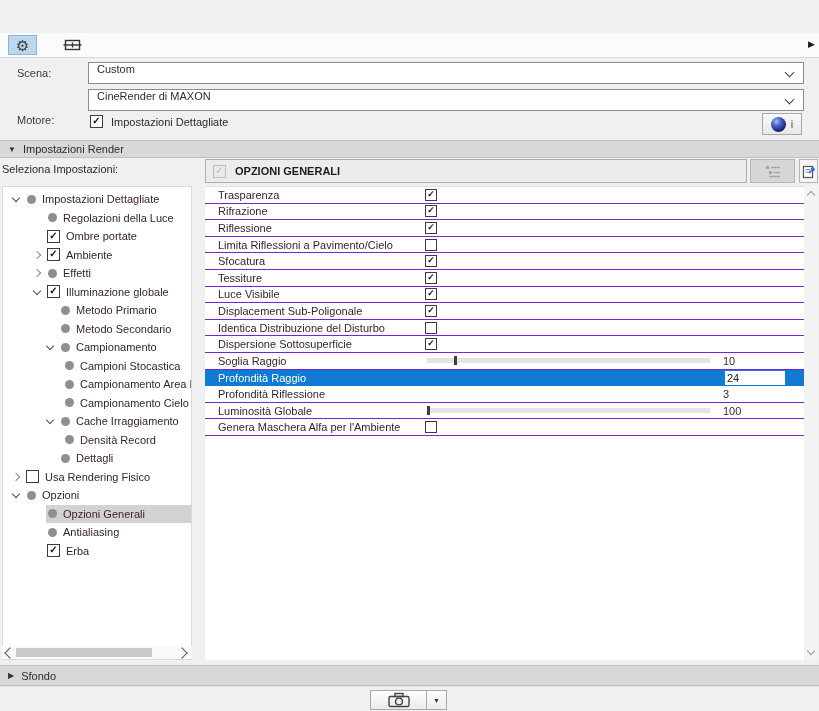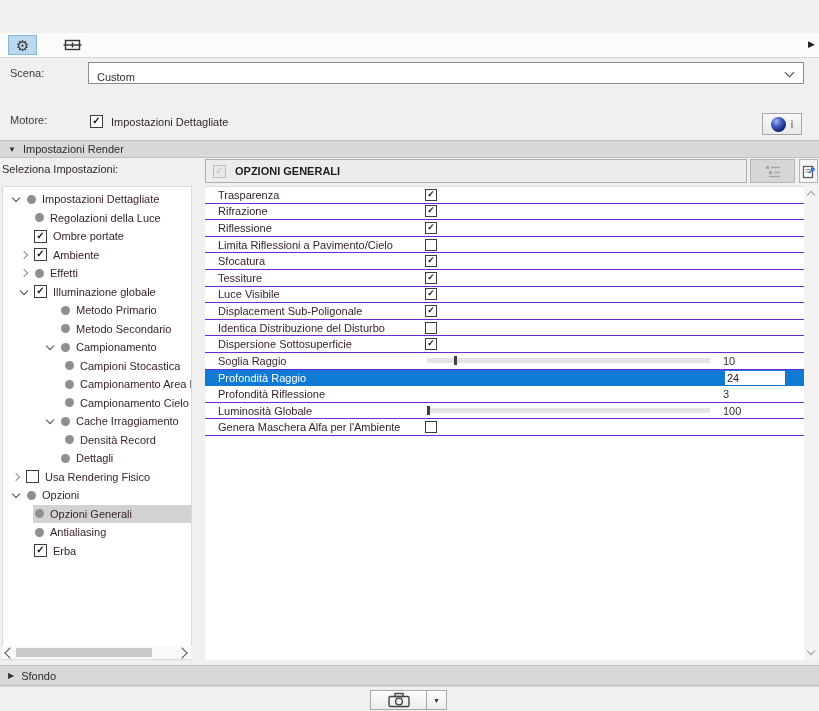--- a/index.html
+++ b/index.html
@@ -11,23 +11,23 @@
     color:#efefef;font-size:12px;display:flex;align-items:center;padding-left:10px;box-sizing:border-box;}
   .close-btn{position:absolute;right:3px;top:7px;width:17px;height:19px;background:#d9453f;
     color:#fff;display:flex;align-items:center;justify-content:center;font-size:11px;font-weight:bold;cursor:default;}
   
   .toolbar{position:absolute;left:0;top:33px;width:819px;height:25px;background:#fbfbfb;border-bottom:1px solid #d8d8d8;box-sizing:border-box;}
   .tool-btn{position:absolute;top:2px;height:20px;display:flex;align-items:center;justify-content:center;}
   .tool-btn.sel{background:#bcd8ee;border:1px solid #86b6dc;box-sizing:border-box;}
   .gear{font-size:15px;color:#3c3c3c;line-height:1;}
   .overflow-arrow{position:absolute;right:4px;top:6px;font-size:9px;color:#1a1a1a;}
   
-  .flabel{position:absolute;left:10px;color:#3a3a3a;}
+  .flabel{position:absolute;left:17px;color:#3a3a3a;}
   .dropdown{position:absolute;left:88px;width:716px;height:22px;background:#fff;border:1px solid #8c8c8c;
-    box-sizing:border-box;display:flex;align-items:flex-end;padding-left:8px;color:#2e2e2e;}
+    box-sizing:border-box;display:flex;align-items:flex-start;padding-left:8px;color:#2e2e2e;}
   .chev{width:6px;height:6px;border-right:1.4px solid #444;border-bottom:1.4px solid #444;display:inline-block;}
   .chev.down{transform:rotate(45deg);}
   .dropdown .chev{position:absolute;right:10px;top:6px;}
   
   .cb{width:11px;height:11px;border:1.5px solid #3b3b3b;background:#fff;display:inline-flex;
     align-items:center;justify-content:center;box-sizing:content-box;flex:none;}
   .cb.checked::after{content:"✓";font-weight:bold;font-size:10px;color:#101010;line-height:1;margin-top:-1px;}
   .cb.dim{border:1px solid #bdbdbd;background:#e9e9e9;}
   .cb.dim::after{content:"✓";font-size:10px;color:#b9b9b9;line-height:1;}
   .chkrow{position:absolute;left:90px;top:115px;display:flex;align-items:center;gap:8px;color:#332630;}
@@ -44,21 +44,21 @@
   .sel-label{position:absolute;left:2px;top:163px;color:#33262e;}
   .tree-panel{position:absolute;left:2px;top:186px;width:190px;height:474px;background:#fff;
     border:1px solid #dadada;box-sizing:border-box;overflow:hidden;}
   .tree-items{position:absolute;left:0;top:3px;width:100%;}
   .tree-item{display:flex;align-items:center;height:18.5px;white-space:nowrap;color:#3a2331;}
   .tree-item .exp{width:16px;height:16px;position:relative;flex:none;}
   .exp.open::before{content:"";position:absolute;left:4px;top:4px;width:5px;height:5px;
     border-right:1.6px solid #4c4c4c;border-bottom:1.6px solid #4c4c4c;transform:rotate(45deg);}
   .exp.closed::before{content:"";position:absolute;left:4px;top:5px;width:5px;height:5px;
     border-right:1.6px solid #8a8a8a;border-bottom:1.6px solid #8a8a8a;transform:rotate(-45deg);}
-  .d0{padding-left:6px}.d1{padding-left:14px}.d2{padding-left:40px}.d3{padding-left:44px}
+  .d0{padding-left:6px}.d1{padding-left:27px}.d2{padding-left:40px}.d3{padding-left:44px}
   .sel-wrap{display:flex;align-items:center;gap:6px;flex:1;height:100%;padding-left:1px;overflow:hidden;}
   .tree-item.selected .sel-wrap{background:#d2d2d2;}
   .bullet{width:9px;height:9px;border-radius:50%;background:#8f8f8f;flex:none;margin-left:1px;}
   .tlabel{overflow:hidden;}
   
   .hscroll{position:absolute;left:2px;top:646px;width:190px;height:13px;background:#fafafa;}
   .harrow{position:absolute;top:3px;width:7px;height:7px;}
   .harrow.left{left:4px;border-left:1.6px solid #555;border-bottom:1.6px solid #555;transform:rotate(45deg);}
   .harrow.right{right:6px;border-right:1.6px solid #555;border-bottom:1.6px solid #555;transform:rotate(-45deg);}
   .hthumb{position:absolute;left:14px;top:2px;width:136px;height:9px;background:#c9c9c9;}
@@ -117,20 +117,24 @@
     <span class="overflow-arrow">▶</span>
   </div>
 
   <span class="flabel" style="top:67px;">Scena:</span>
   <div class="dropdown" style="top:62px;">
     <span>Custom</span>
     <span class="chev down"></span>
   </div>
 
   <span class="flabel" style="top:94px;margin-top:20px;">Motore:</span>
+  <div class="dropdown" style="top:89px;">
+    <span>CineRender di MAXON</span>
+    <span class="chev down"></span>
+  </div>
 
   <div class="chkrow">
     <span class="cb checked"></span>
     <span>Impostazioni Dettagliate</span>
   </div>
   <div class="info-btn">
     <span class="sphere"></span>
     <span class="info-i">i</span>
   </div>
 

